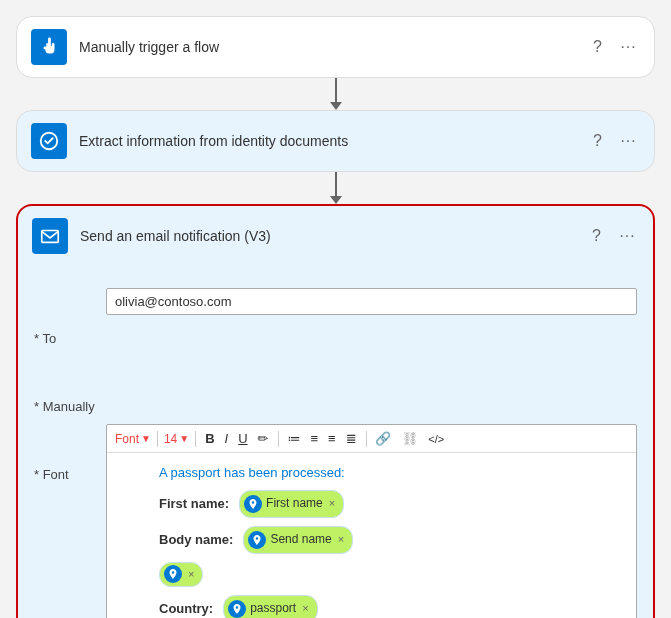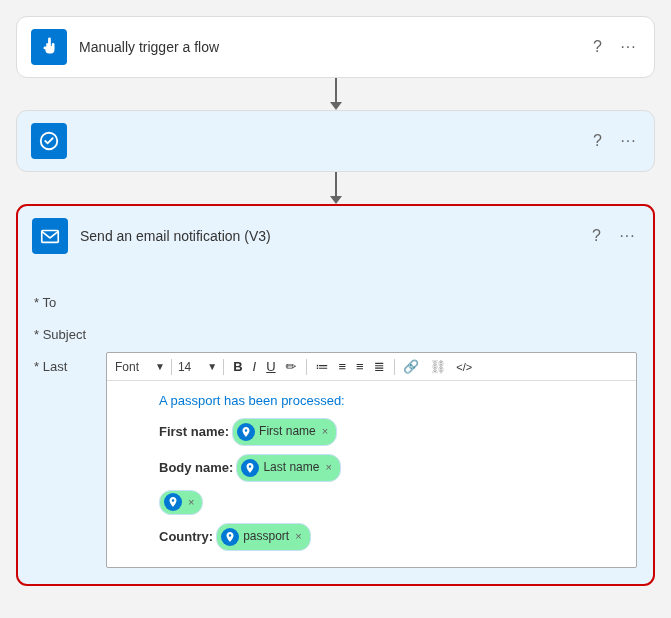--- a/index.html
+++ b/index.html
@@ -15,21 +15,21 @@
       display: flex;
       flex-direction: column;
       align-items: center;
       gap: 0;
     }
 
     .flow-card {
       width: 100%;
       background: #fff;
       border: 1px solid #ddd;
-      border-radius: 11px;
+      border-radius: 16px;
       display: flex;
       align-items: center;
       padding: 12px 14px;
       gap: 12px;
       position: relative;
     }
 
     .flow-card.trigger {
       background: #fff;
     }
@@ -130,20 +130,21 @@
       align-items: flex-start;
       gap: 12px;
     }
 
     .form-label {
       font-size: 13px;
       color: #444;
       min-width: 60px;
       padding-top: 7px;
       white-space: nowrap;
+      margin-top: 36px;
     }
 
     .form-input {
       flex: 1;
       border: 1px solid #aaa;
       border-radius: 2px;
       padding: 5px 8px;
       font-size: 13px;
       color: #333;
       background: #fff;
@@ -163,25 +164,25 @@
       gap: 4px;
       padding: 4px 8px;
       border-bottom: 1px solid #ddd;
       flex-wrap: wrap;
     }
 
     .toolbar-select {
       font-size: 12px;
       border: none;
       background: transparent;
-      color: #404040;
+      color: #ef4444;
       cursor: pointer;
       display: flex;
       align-items: center;
-      gap: 16px;
+      gap: 2px;
       justify-content: center;
     }
 
     .toolbar-divider {
       width: 1px;
       height: 16px;
       background: #ccc;
       margin: 0 2px;
     }
 
@@ -209,33 +210,33 @@
       margin-bottom: 6px;
     }
 
     .content-intro {
       color: #0078d4;
     }
 
     .field-line {
       display: flex;
       align-items: center;
-      gap: 3px;
+      gap: 10px;
       margin-bottom: 8px;
     }
 
     .field-label-bold {
       font-weight: bold;
       font-size: 13px;
     }
 
     .field-token {
       display: inline-flex;
       align-items: center;
-      background: #86efac;
+      background: #bef264;
       border: 1px solid #c8e0f4;
       border-radius: 12px;
       padding: 2px 8px 2px 4px;
       font-size: 12px;
       color: #333;
       gap: 4px;
     }
 
     .token-icon {
       width: 18px;
@@ -297,20 +298,21 @@
     <div class="connector-arrow-head"></div>
   </div>
 
   <div class="flow-card extract">
     <div class="card-icon icon-blue">
       <svg class="extract-icon-svg" viewBox="0 0 24 24" xmlns="http://www.w3.org/2000/svg">
         <circle cx="12" cy="12" r="9" fill="none" stroke="white" stroke-width="2"></circle>
         <path d="M8 12l2.5 2.5L16 9" stroke="white" stroke-width="2" fill="none" stroke-linecap="round"></path>
       </svg>
     </div>
+    <span class="card-title">Extract information from identity documents</span>
     <div class="card-actions">
       <button class="card-action-btn">?</button>
       <button class="card-action-btn">···</button>
     </div>
   </div>
 
   <div class="connector-arrow">
     <div class="connector-line"></div>
     <div class="connector-arrow-head"></div>
   </div>
@@ -327,28 +329,29 @@
       <div class="card-actions">
         <button class="card-action-btn">?</button>
         <button class="card-action-btn">···</button>
       </div>
     </div>
 
     <div class="email-form">
 
       <div class="form-row">
         <span class="form-label">* To</span>
+        <input class="form-input" type="text" value="olivia@contoso.com" style="">
       </div>
 
       <div class="form-row">
-        <span class="form-label">* Subject</span>
+        <span class="form-label">* Manually</span>
       </div>
 
       <div class="form-row" style="align-items: flex-start;">
-        <span class="form-label">* Last</span>
+        <span class="form-label">* Font</span>
         <div class="rich-editor-container">
 
           <div class="rich-editor-toolbar">
             <div class="toolbar-select">
               <span>Font</span>
               <span style="font-size:10px;">▼</span>
             </div>
             <div class="toolbar-divider"></div>
             <div class="toolbar-select">
               <span>14</span>
@@ -389,21 +392,21 @@
             </div>
 
             <div class="field-line">
               <span class="field-label-bold">Body name:</span>
               <span class="field-token">
                 <span class="token-icon">
                   <svg width="12" height="12" viewBox="0 0 24 24">
                       <path d="M12 2C8 2 5 5 5 9c0 5 7 13 7 13s7-8 7-13c0-4-3-7-7-7zm0 9.5a2.5 2.5 0 110-5 2.5 2.5 0 010 5z"></path>
                     </svg>
                 </span>
-                <span>Last name</span>
+                <span>Send name</span>
                 <span class="token-close">×</span>
               </span>
             </div>
 
             <div class="field-line">
               <span class="field-token">
                 <span class="token-icon">
                   <svg width="12" height="12" viewBox="0 0 24 24">
                       <path d="M12 2C8 2 5 5 5 9c0 5 7 13 7 13s7-8 7-13c0-4-3-7-7-7zm0 9.5a2.5 2.5 0 110-5 2.5 2.5 0 010 5z"></path>
                     </svg>

